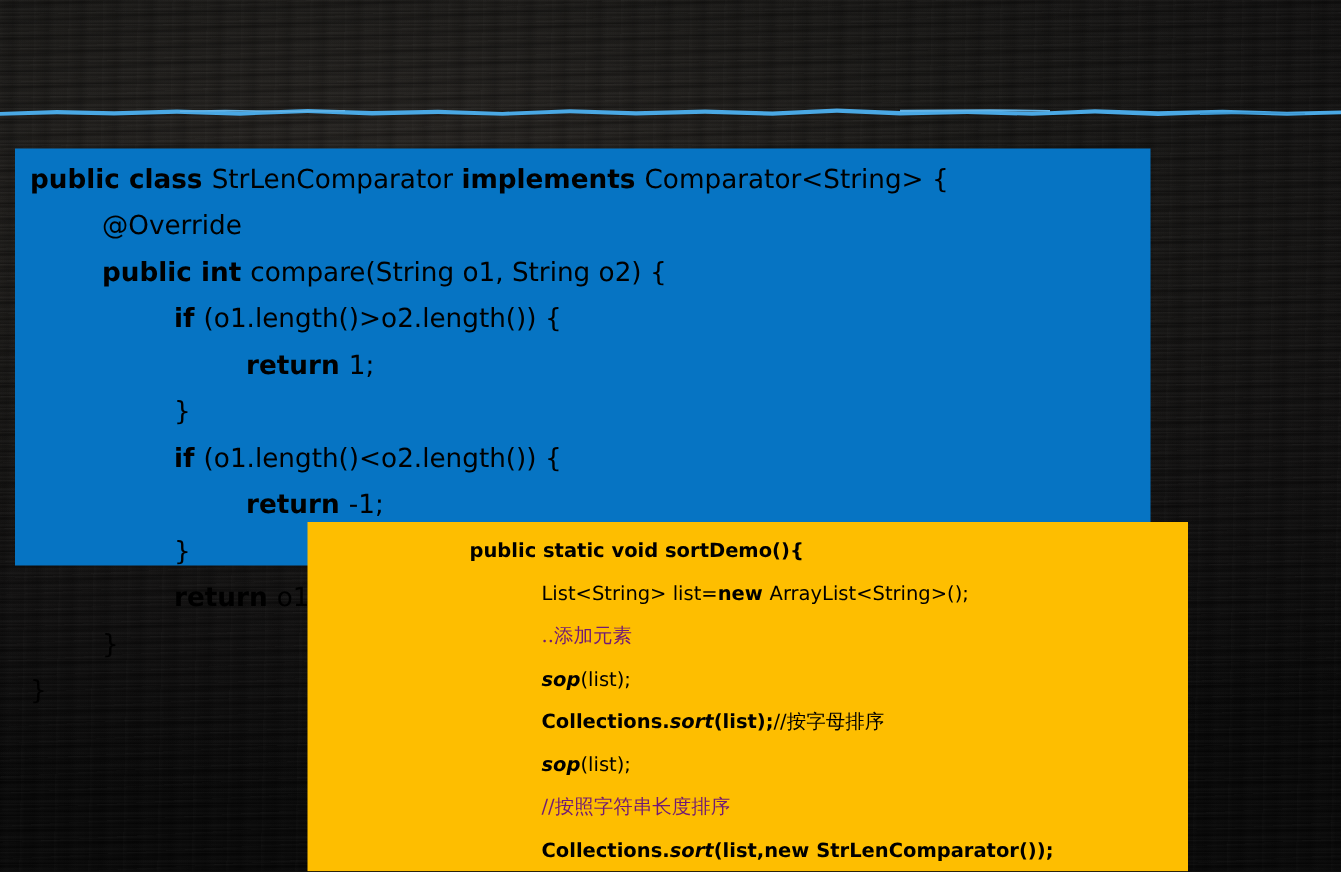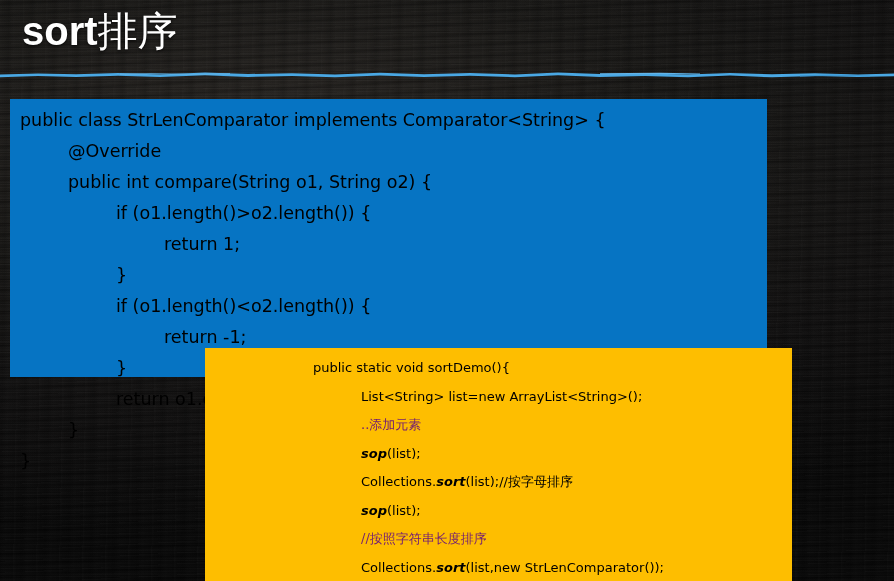--- a/index.html
+++ b/index.html
@@ -101,38 +101,35 @@
     height: 233px;
     background: #febe00;
     padding: 6px 0 0 0;
     font-size: 13px;
     line-height: 28.5px;
   }
 
   .ln { display: block; }
 
   
-  .kw   { font-weight: 400; }
+  .kw   { font-weight: 700; }
   .pl   { font-weight: 400; }
   .it   { font-style: italic; font-weight: 700; }
   .cmt-cn-bold { font-weight: 400; font-family: "DejaVu Sans", sans-serif; }
   .cmt-dim {
     color: #701a75;
     font-weight: 400;
     font-family: "DejaVu Serif", serif;
   }
 </style>
 </head>
 <body>
 
 <div id="slide">
 
-  <div class="title">
-    <span class="t-en">sort</span><span class="t-cn">排序</span>
-  </div>
 
   <svg class="divider" viewBox="0 0 894 10" preserveAspectRatio="none" xmlns="http://www.w3.org/2000/svg">
     <path d="M0,5.6 L38,4.4 L76,5.2 L118,4.0 L160,5.4 L205,3.6 L248,5.0 L292,4.2
              L335,5.6 L380,3.8 L424,5.2 L470,4.0 L515,5.4 L558,3.4 L600,5.0
              L645,4.4 L688,5.6 L730,3.9 L772,5.2 L815,4.2 L858,5.5 L894,4.6
              L894,7.2 L858,8.1 L815,6.9 L772,8.3 L730,6.6 L688,8.2 L645,7.0
              L600,8.0 L558,6.2 L515,8.2 L470,6.8 L424,8.0 L380,6.5 L335,8.2
              L292,7.0 L248,8.0 L205,6.3 L160,8.1 L118,6.8 L76,8.0 L38,7.1 L0,8.2 Z" fill="#4aa8e4"></path>
     <path d="M120,4.6 L150,4.2 L190,4.8 L230,4.3 L230,5.4 L190,5.8 L150,5.3 L120,5.7 Z" fill="#62b4e8"></path>
     <path d="M600,4.2 L660,3.8 L700,4.4 L700,5.5 L660,5.1 L600,5.6 Z" fill="#62b4e8"></path>

